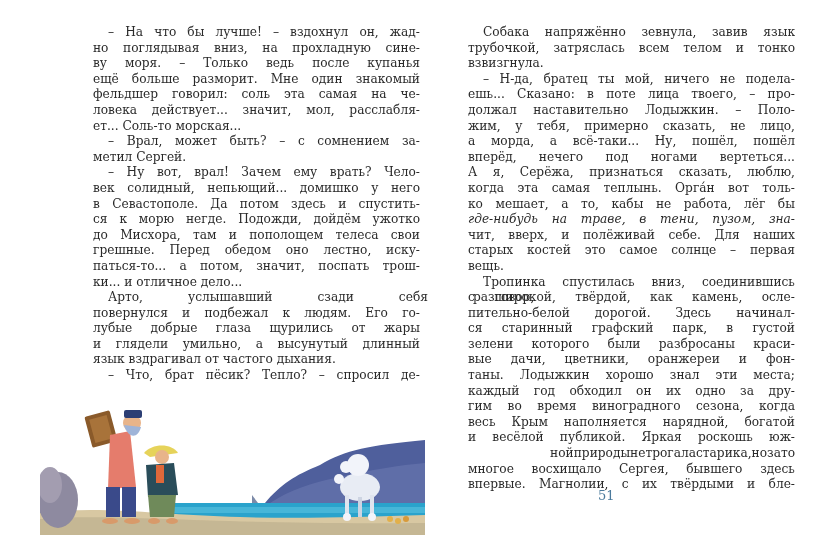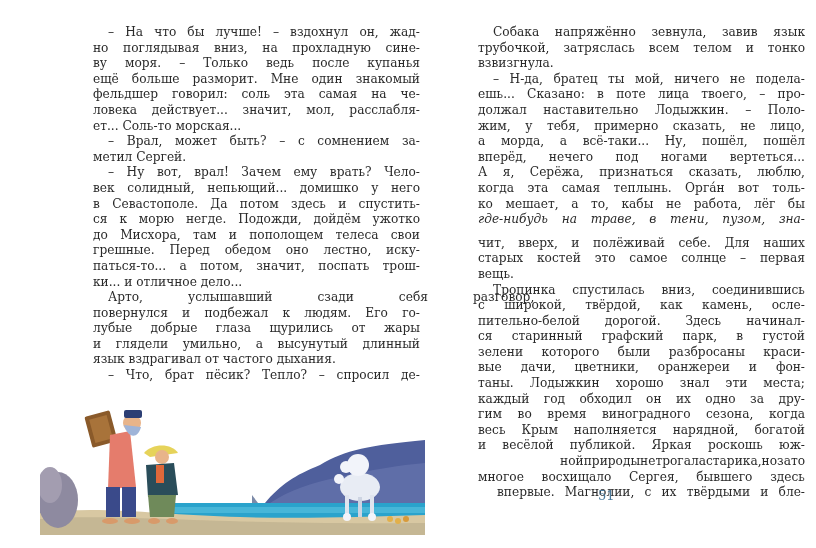--- a/index.html
+++ b/index.html
@@ -6,21 +6,21 @@
     body {
       width: 816px; height: 548px; background: #ffffff; position: relative; overflow: hidden;
       font-family: "DejaVu Serif", serif; color: #2a2a2a;
     }
     .col {
       position: absolute; top: 25px; width: 327px;
       font-size: 12.2px; line-height: 15.6px;
       text-align: justify;
     }
     .col.left { left: 93px; }
-    .col.right { left: 478px; }
+    .col.right { left: 468px; }
     .line { display: block; text-align: justify; text-align-last: justify; white-space: nowrap; height: 15.6px; }
     .line.last { text-align-last: left; }
     .line.indent { padding-left: 15px; }
     .page-num {
       position: absolute; left: 598px; top: 488px; font-size: 13px; color: #4b7a9c;
       font-family: "DejaVu Serif", serif;
     }
     .illustration { position: absolute; left: 40px; top: 395px; width: 385px; height: 140px; }
   </style>
 </head>
@@ -296,21 +296,21 @@
     </span>
     <span class="line" style="display: flex; justify-content: space-between; font-style: italic;">
       <span>где-нибудь</span>
       <span>на</span>
       <span>траве,</span>
       <span>в</span>
       <span>тени,</span>
       <span>пузом,</span>
       <span>зна-</span>
     </span>
-    <span class="line" style="display: flex; justify-content: space-between; margin-top: 8px;">
+    <span class="line" style="display: flex; justify-content: space-between;">
       <span>чит,</span>
       <span>вверх,</span>
       <span>и</span>
       <span>полёживай</span>
       <span>себе.</span>
       <span>Для</span>
       <span>наших</span>
     </span>
     <span class="line" style="display: flex; justify-content: space-between;">
       <span>старых</span>
@@ -415,21 +415,21 @@
       <span>но</span>
       <span>зато</span>
     </span>
     <span class="line" style="display: flex; justify-content: space-between;">
       <span>многое</span>
       <span>восхищало</span>
       <span>Сергея,</span>
       <span>бывшего</span>
       <span>здесь</span>
     </span>
-    <span class="line" style="display: flex; justify-content: space-between; margin-left: 19px;">
+    <span class="line" style="display: flex; justify-content: space-between;">
       <span>впервые.</span>
       <span>Магнолии,</span>
       <span>с</span>
       <span>их</span>
       <span>твёрдыми</span>
       <span>и</span>
       <span>бле-</span>
     </span>
   </div>
 

